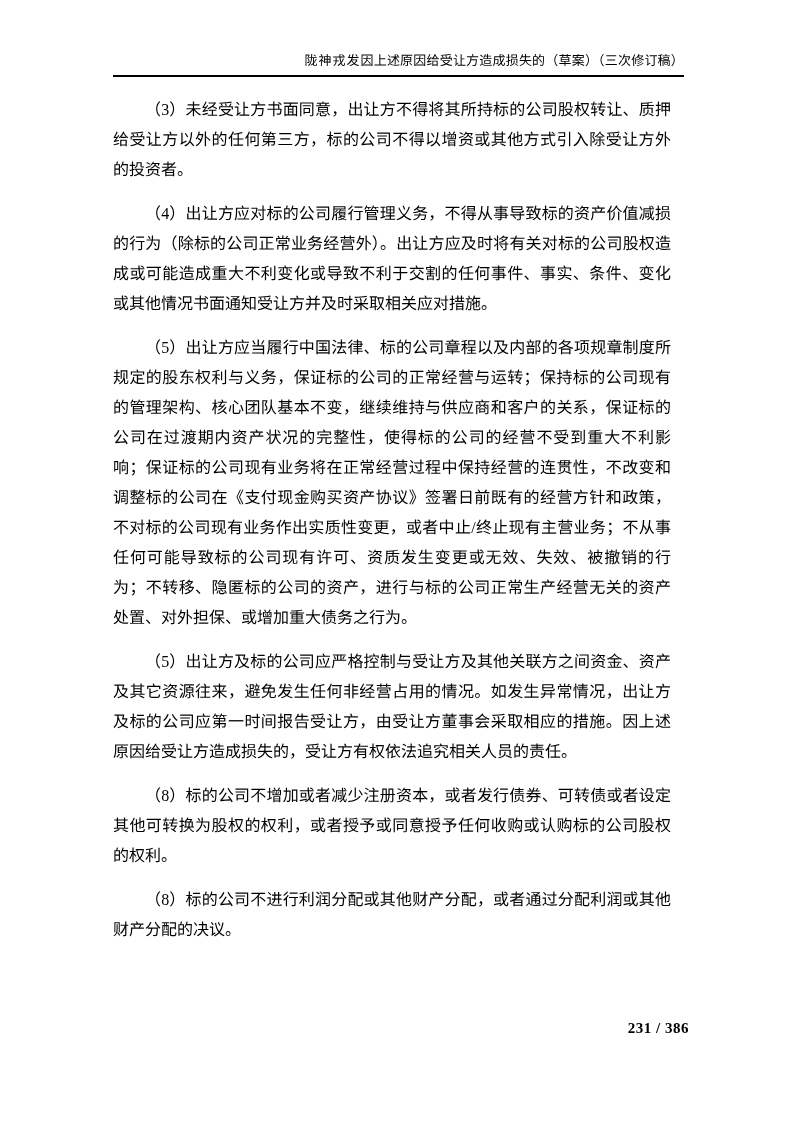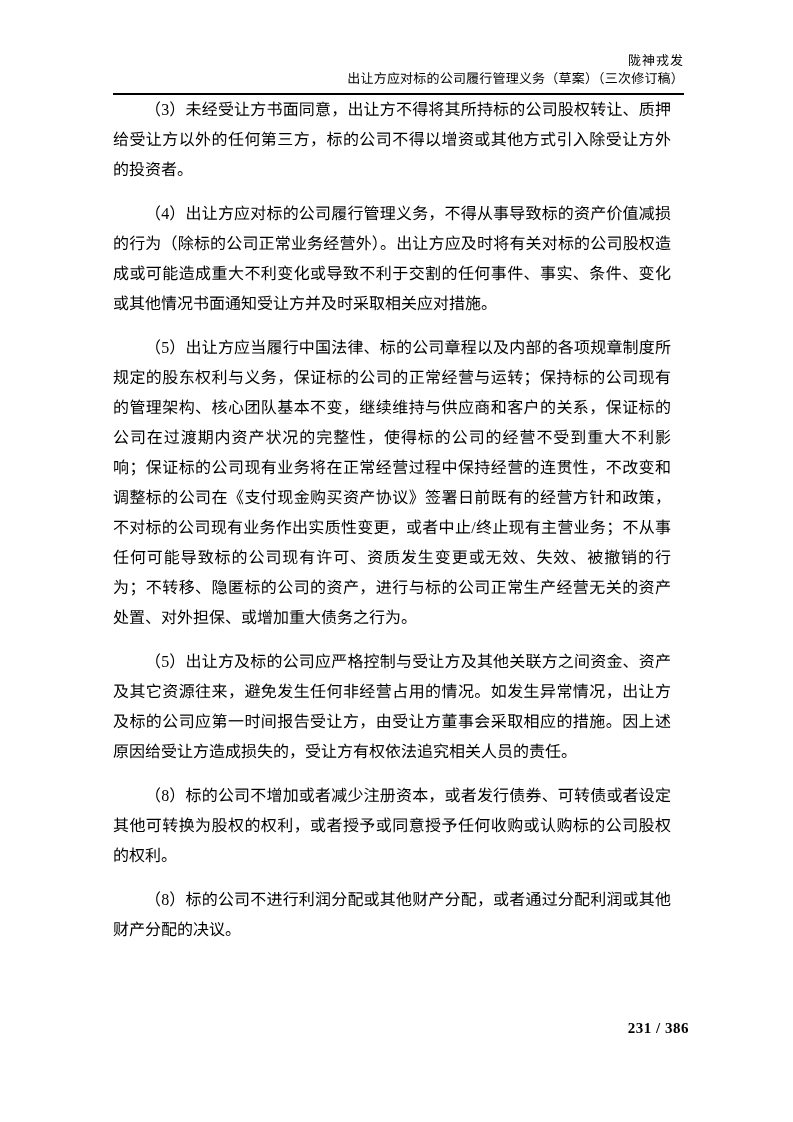--- a/index.html
+++ b/index.html
@@ -16,28 +16,27 @@
     font-family: "Liberation Serif", "DejaVu Serif", serif;
     overflow: hidden;
     box-sizing: border-box;
   }
   .page-header {
     position: absolute;
     left: 113px;
     right: 109px;
     top: 52px;
     display: flex;
-    justify-content: center;
+    justify-content: flex-end;
     align-items: flex-end;
     font-size: 13px;
     line-height: 18px;
     padding-bottom: 5px;
     border-bottom: 2px solid #000000;
     white-space: nowrap;
-    flex-direction: column;
   }
   .header-left { letter-spacing: 1px; }
   .header-right { letter-spacing: 0.2px; }
   .doc-body {
     position: absolute;
     left: 113px;
     right: 110px;
     top: 95px;
     font-size: 16px;
     line-height: 30px;
@@ -58,21 +57,21 @@
     letter-spacing: 0.5px;
   }
 </style>
 </head>
 <body>
 
 <div class="page">
 
   <header class="page-header">
     <span class="header-left">陇神戎发</span>
-    <span class="header-right">出让方应对标的公司履行管理义务（草案）（三次修订稿）</span>
+    <span class="header-right">因上述原因给受让方造成损失的（草案）（三次修订稿）</span>
   </header>
 
   <main class="doc-body">
     <p>（3）未经受让方书面同意，出让方不得将其所持标的公司股权转让、质押给受让方以外的任何第三方，标的公司不得以增资或其他方式引入除受让方外的投资者。</p>
     <p>（4）出让方应对标的公司履行管理义务，不得从事导致标的资产价值减损的行为（除标的公司正常业务经营外）。出让方应及时将有关对标的公司股权造成或可能造成重大不利变化或导致不利于交割的任何事件、事实、条件、变化或其他情况书面通知受让方并及时采取相关应对措施。</p>
     <p>（5）出让方应当履行中国法律、标的公司章程以及内部的各项规章制度所规定的股东权利与义务，保证标的公司的正常经营与运转；保持标的公司现有的管理架构、核心团队基本不变，继续维持与供应商和客户的关系，保证标的公司在过渡期内资产状况的完整性，使得标的公司的经营不受到重大不利影响；保证标的公司现有业务将在正常经营过程中保持经营的连贯性，不改变和调整标的公司在《支付现金购买资产协议》签署日前既有的经营方针和政策，不对标的公司现有业务作出实质性变更，或者中止/终止现有主营业务；不从事任何可能导致标的公司现有许可、资质发生变更或无效、失效、被撤销的行为；不转移、隐匿标的公司的资产，进行与标的公司正常生产经营无关的资产处置、对外担保、或增加重大债务之行为。</p>
     <p>（5）出让方及标的公司应严格控制与受让方及其他关联方之间资金、资产及其它资源往来，避免发生任何非经营占用的情况。如发生异常情况，出让方及标的公司应第一时间报告受让方，由受让方董事会采取相应的措施。因上述原因给受让方造成损失的，受让方有权依法追究相关人员的责任。</p>
     <p>（8）标的公司不增加或者减少注册资本，或者发行债券、可转债或者设定其他可转换为股权的权利，或者授予或同意授予任何收购或认购标的公司股权的权利。</p>
     <p>（8）标的公司不进行利润分配或其他财产分配，或者通过分配利润或其他财产分配的决议。</p>
   </main>

